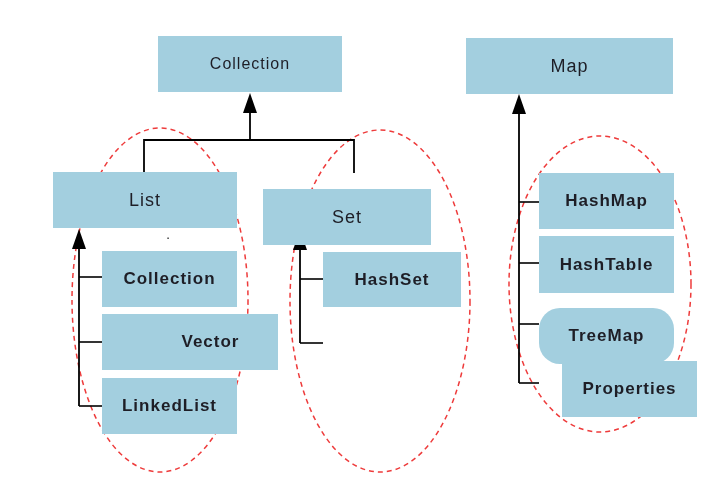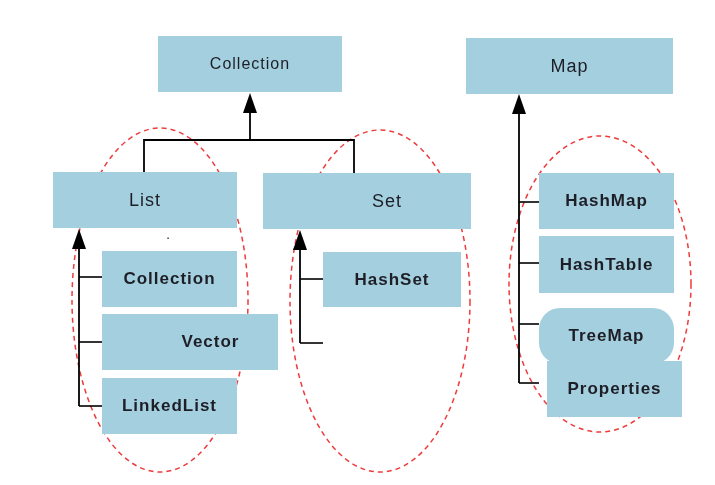--- a/index.html
+++ b/index.html
@@ -26,30 +26,30 @@
     white-space:nowrap;
     z-index:2;
   }
   .node.lg{font-size:16px;}
   .node.md{font-size:18px;}
   .node.sm{font-size:17px;font-weight:bold;}
   
   .n-collection {left:158px;top:36px; width:184px;height:56px;}
   .n-map       {left:466px;top:38px; width:207px;height:56px;}
   .n-list      {left:53px; top:172px;width:184px;height:56px;}
-  .n-set       {left:263px;top:173px;width:168px;height:56px;padding-left:40px;}
+  .n-set       {left:263px;top:189px;width:168px;height:56px;}
   .n-arraylist {left:102px;top:251px;width:135px;height:56px;}
   .n-vector    {left:102px;top:314px;width:135px;height:56px;padding-left:41px;}
   .n-linkedlist{left:102px;top:378px;width:135px;height:56px;}
   .n-hashset   {left:323px;top:252px;width:138px;height:55px;}
   .n-treeset   {left:323px;top:313px;width:138px;height:58px;}
   .n-hashmap   {left:539px;top:173px;width:135px;height:56px;}
   .n-hashtable {left:539px;top:236px;width:135px;height:57px;}
   .n-treemap   {left:539px;top:308px;width:135px;height:56px;border-radius:21px;}
-  .n-properties{left:547px;top:361px;width:135px;height:56px;}
+  .n-properties{left:562px;top:361px;width:135px;height:56px;}
   .stray{
     position:absolute;left:166px;top:227px;
     font-size:15px;line-height:14px;color:#3a3a3a;z-index:3;
   }
   .wire{stroke:var(--line);stroke-width:1.8;fill:none;}
   .tick{stroke:var(--line);stroke-width:1.6;fill:none;}
   .head{fill:var(--line);stroke:none;}
   .group-ellipse{
     stroke:var(--group-outline);
     stroke-width:1.5;

